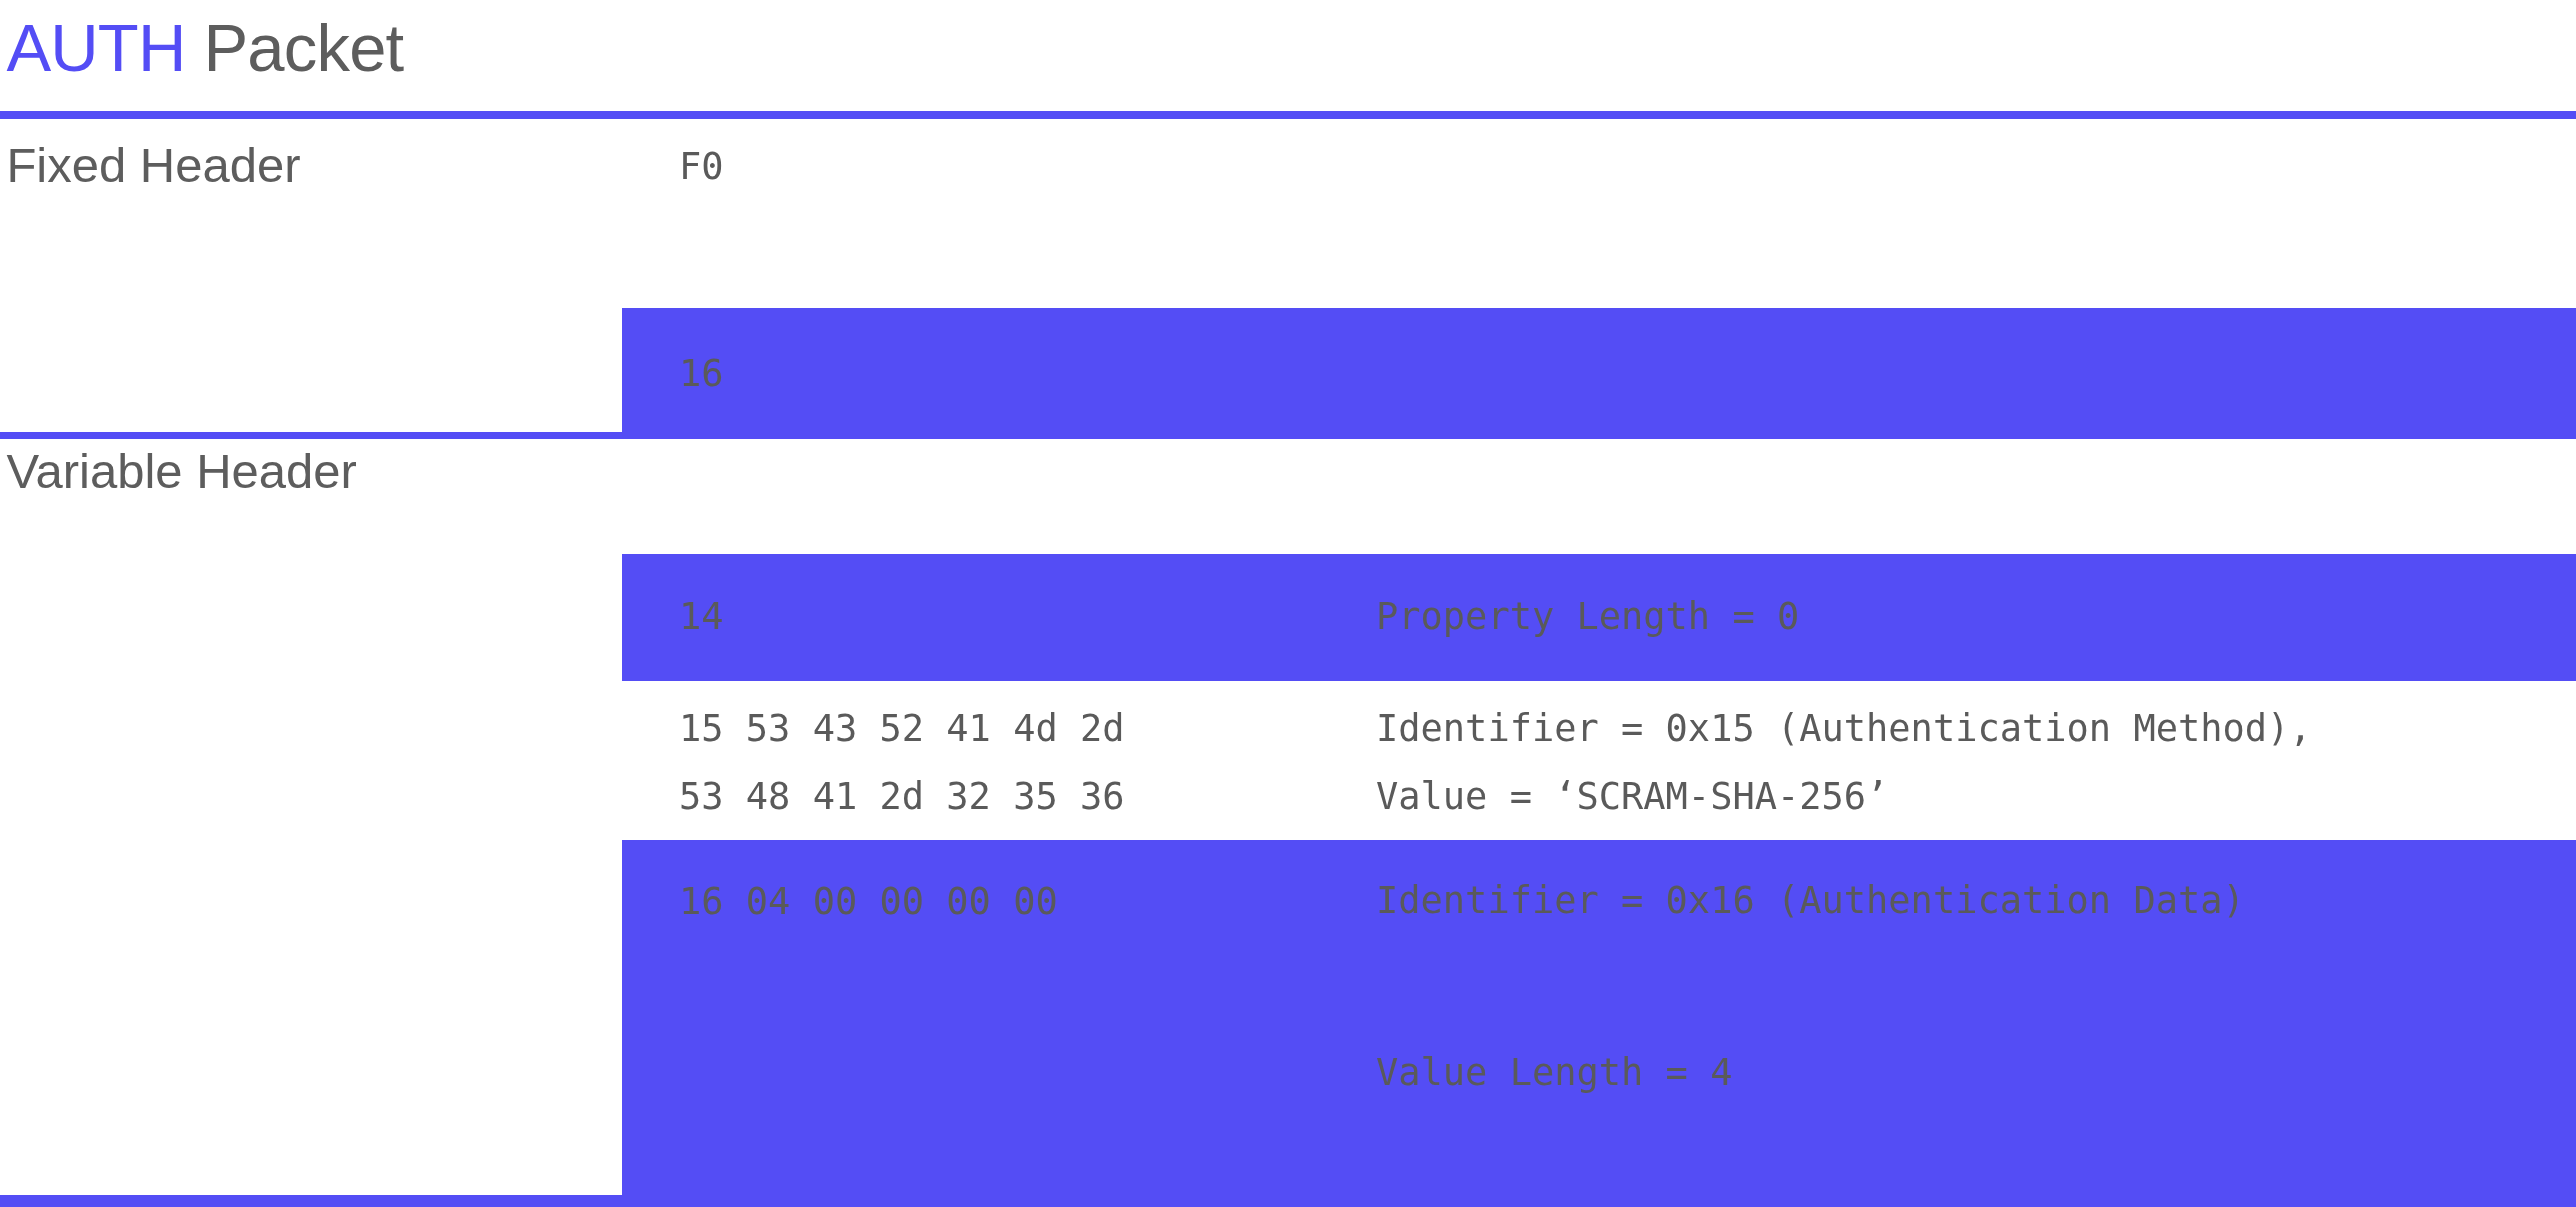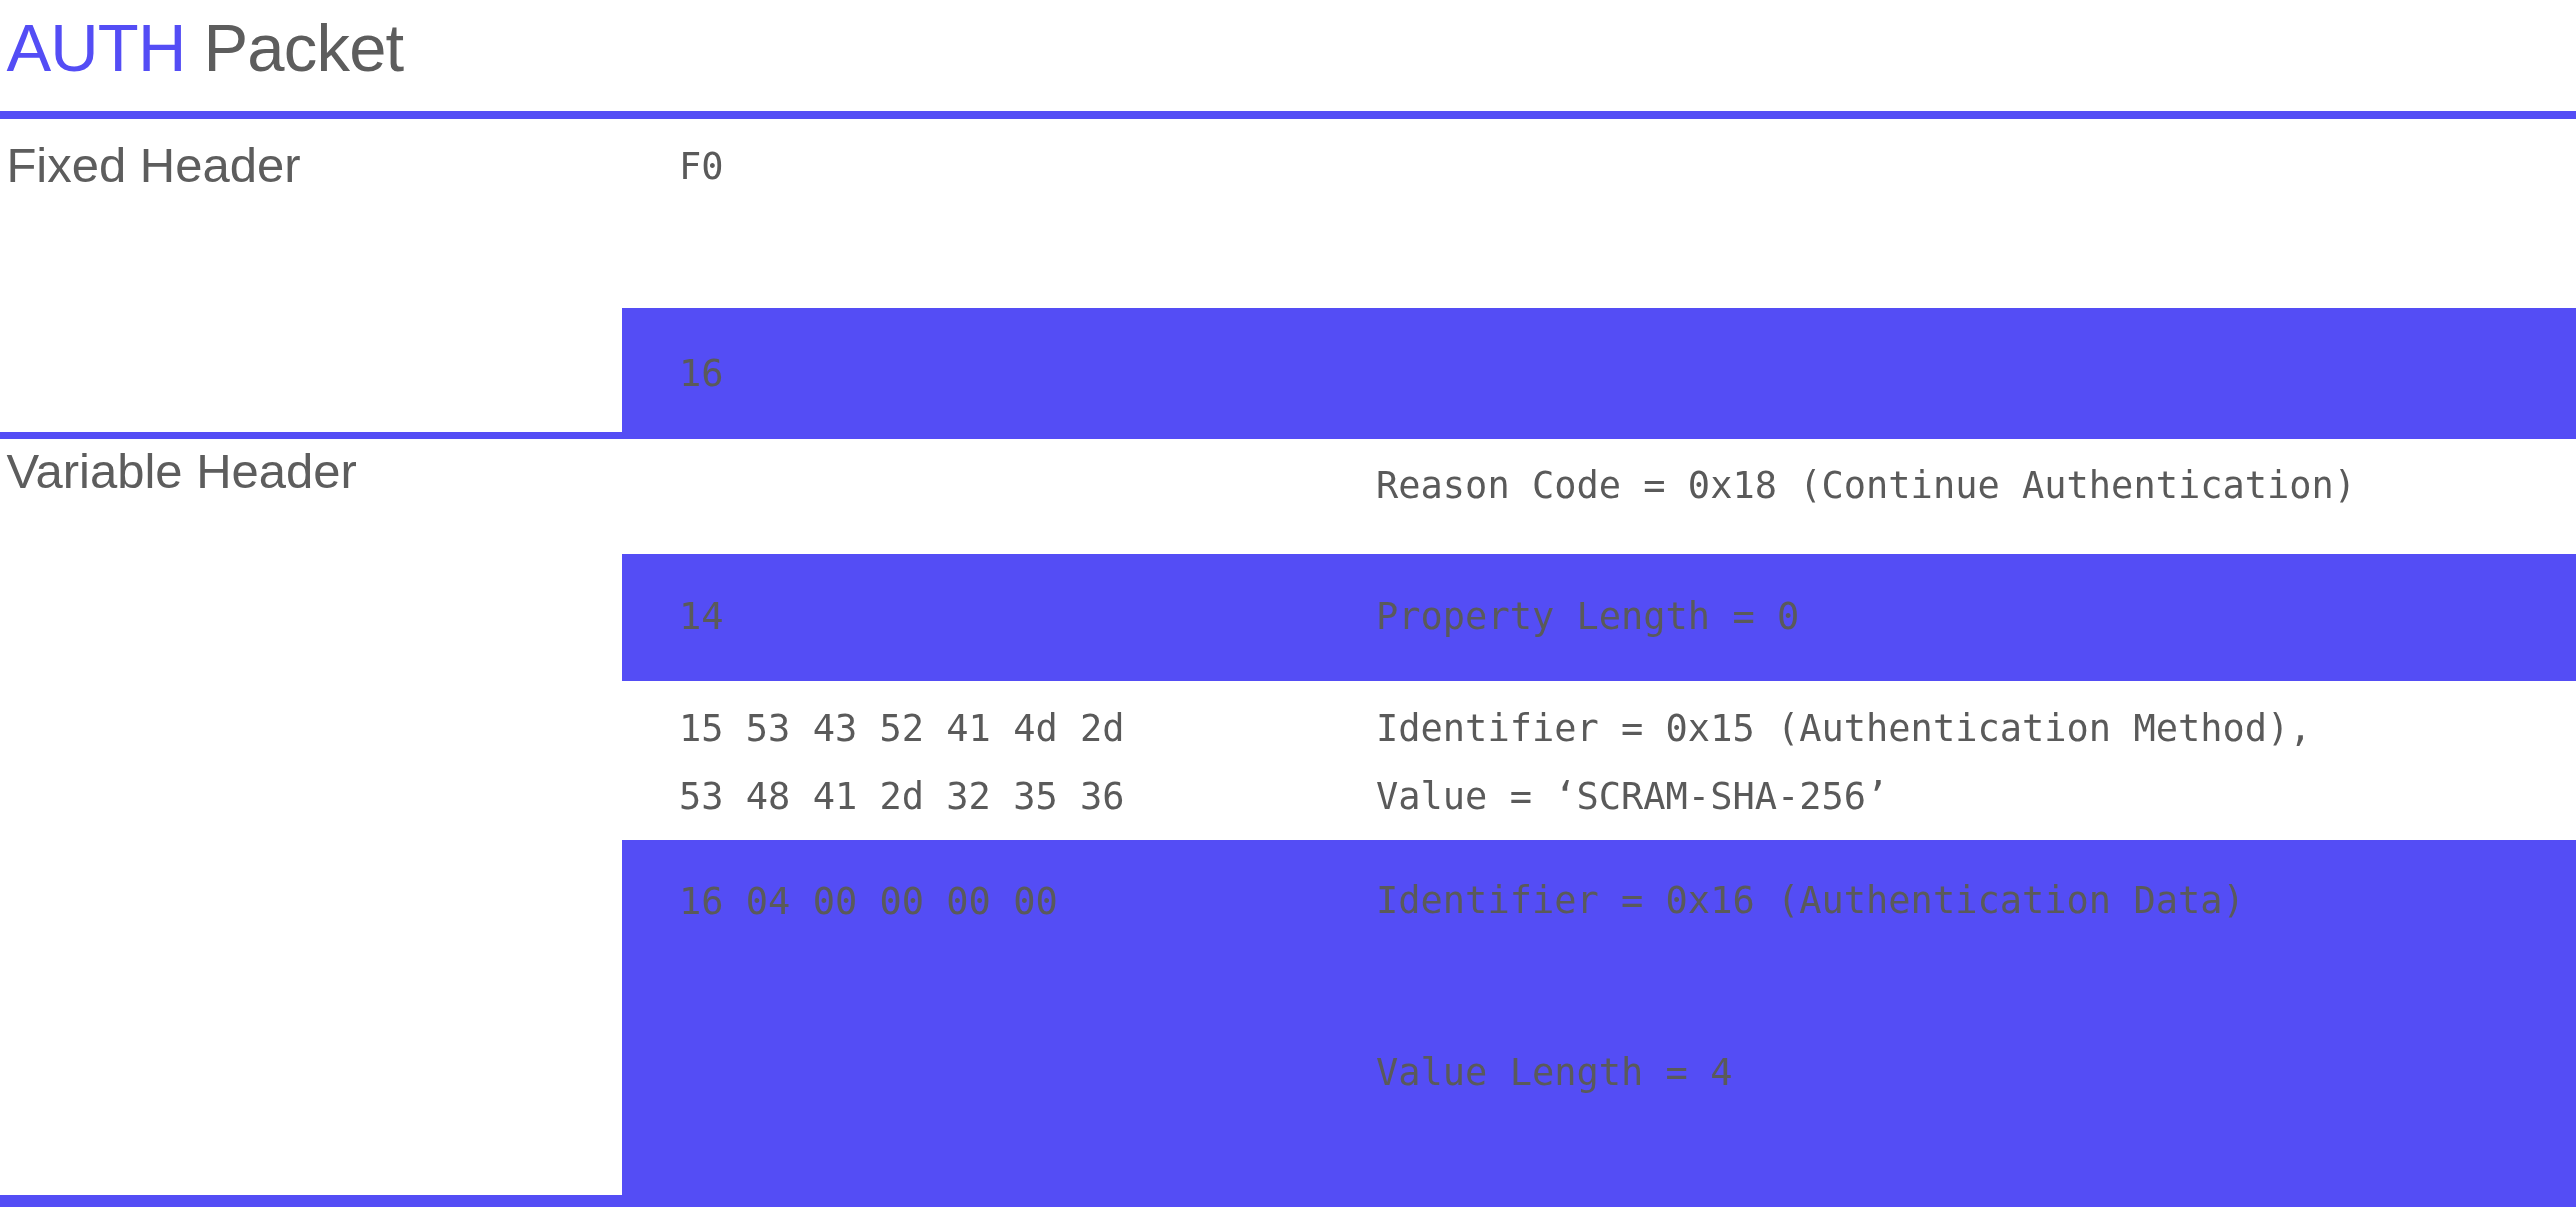--- a/index.html
+++ b/index.html
@@ -148,21 +148,20 @@
     <div class="row" style="top:177px;height:164px;margin-top:12px;">
       <div class="data-area tinted" style="height:131px;">
         <div class="hexcol" style="top:32px;">16</div>
       </div>
       <div class="label-rule" style="top:124px;"></div>
     </div>
 
     <div class="row" style="top:300px;height:149px;">
       <div class="label-col" style="padding-top:24px;">Variable Header</div>
       <div class="data-area" style="height:135px;">
-        <div class="desccol" style="top:33px;">Reason Code = 0x18 (Continue Authentication)</div>
       </div>
     </div>
 
     <div class="row" style="top:435px;height:127px;">
       <div class="data-area tinted" style="height:127px;">
         <div class="hexcol" style="top:29px;">14</div>
         <div class="desccol" style="top:29px;">Property Length = 0</div>
       </div>
     </div>
 

